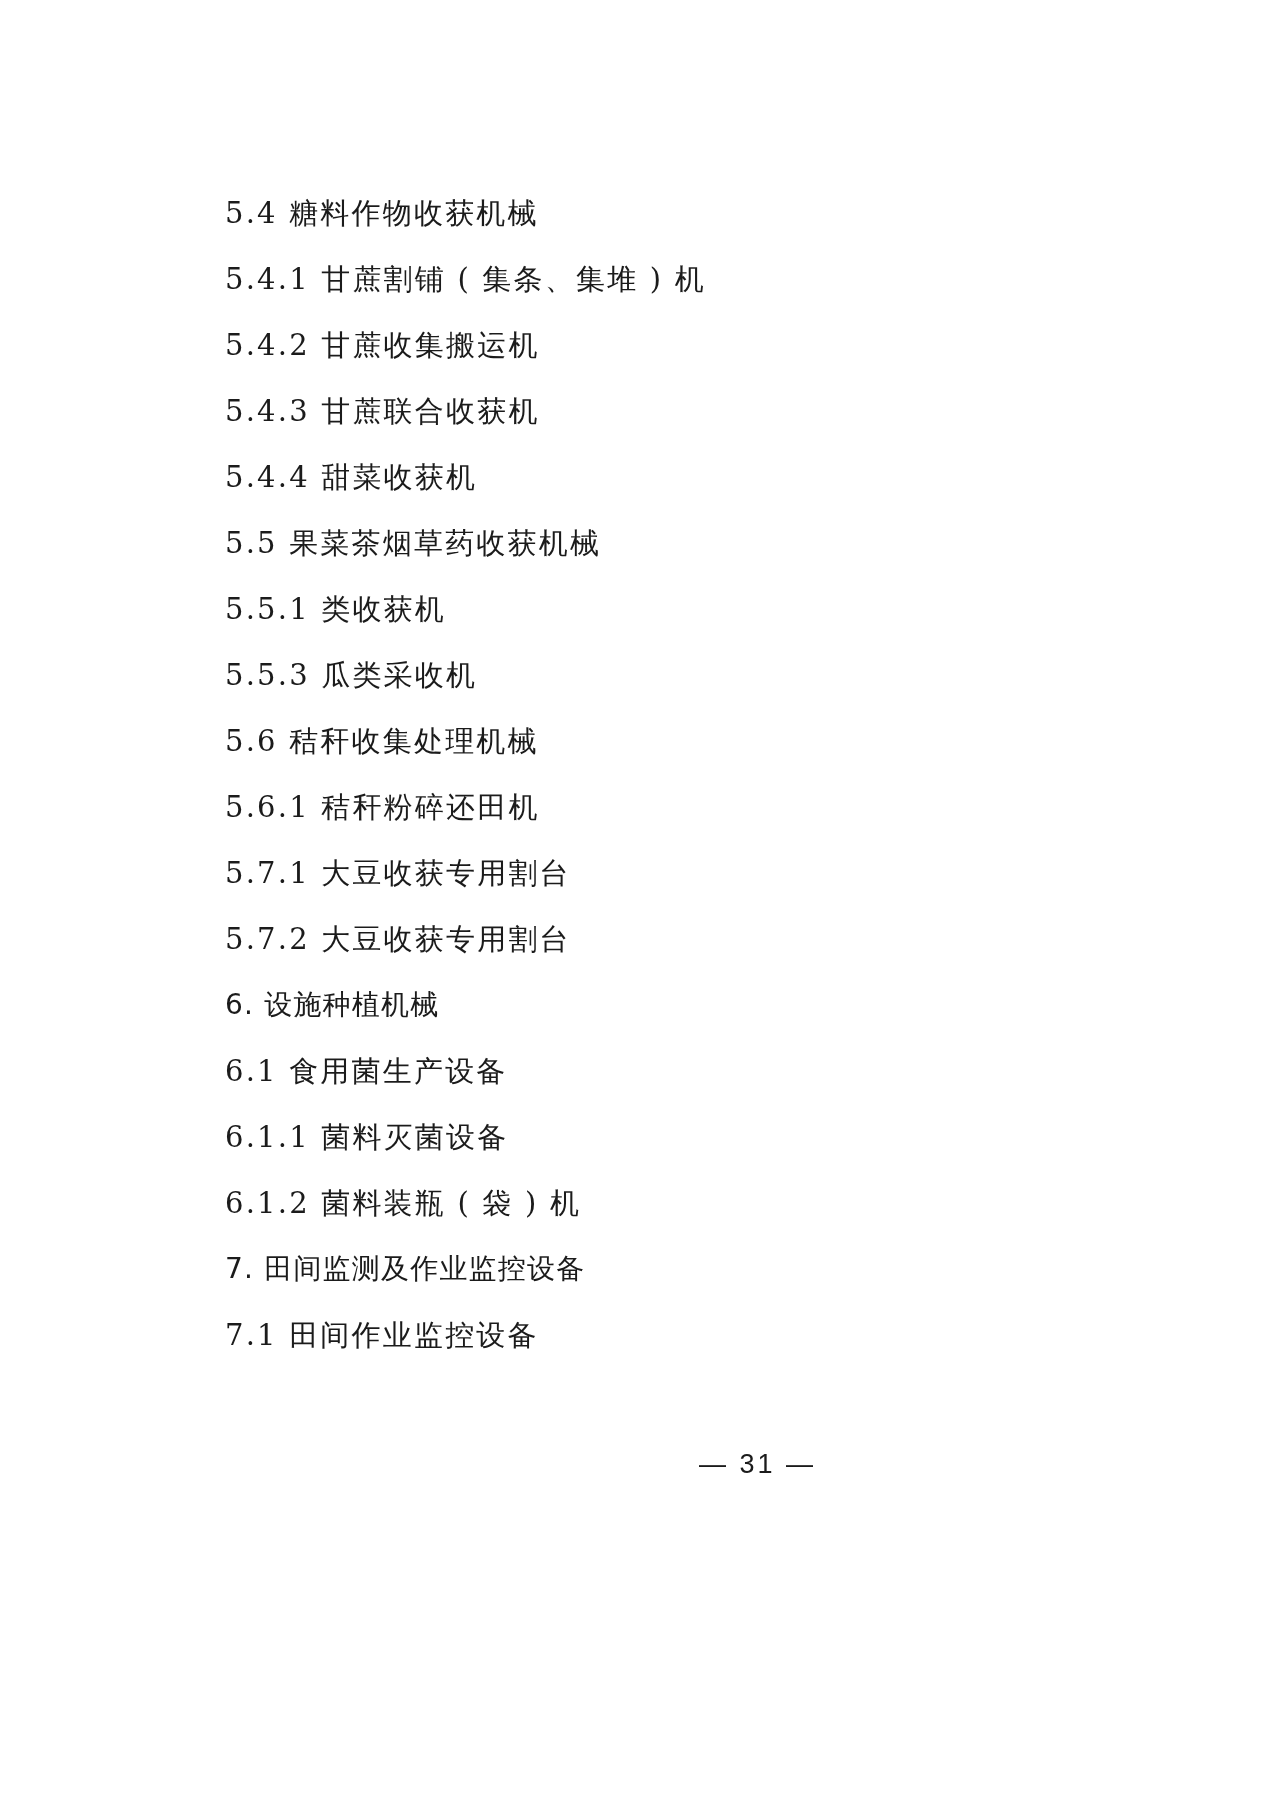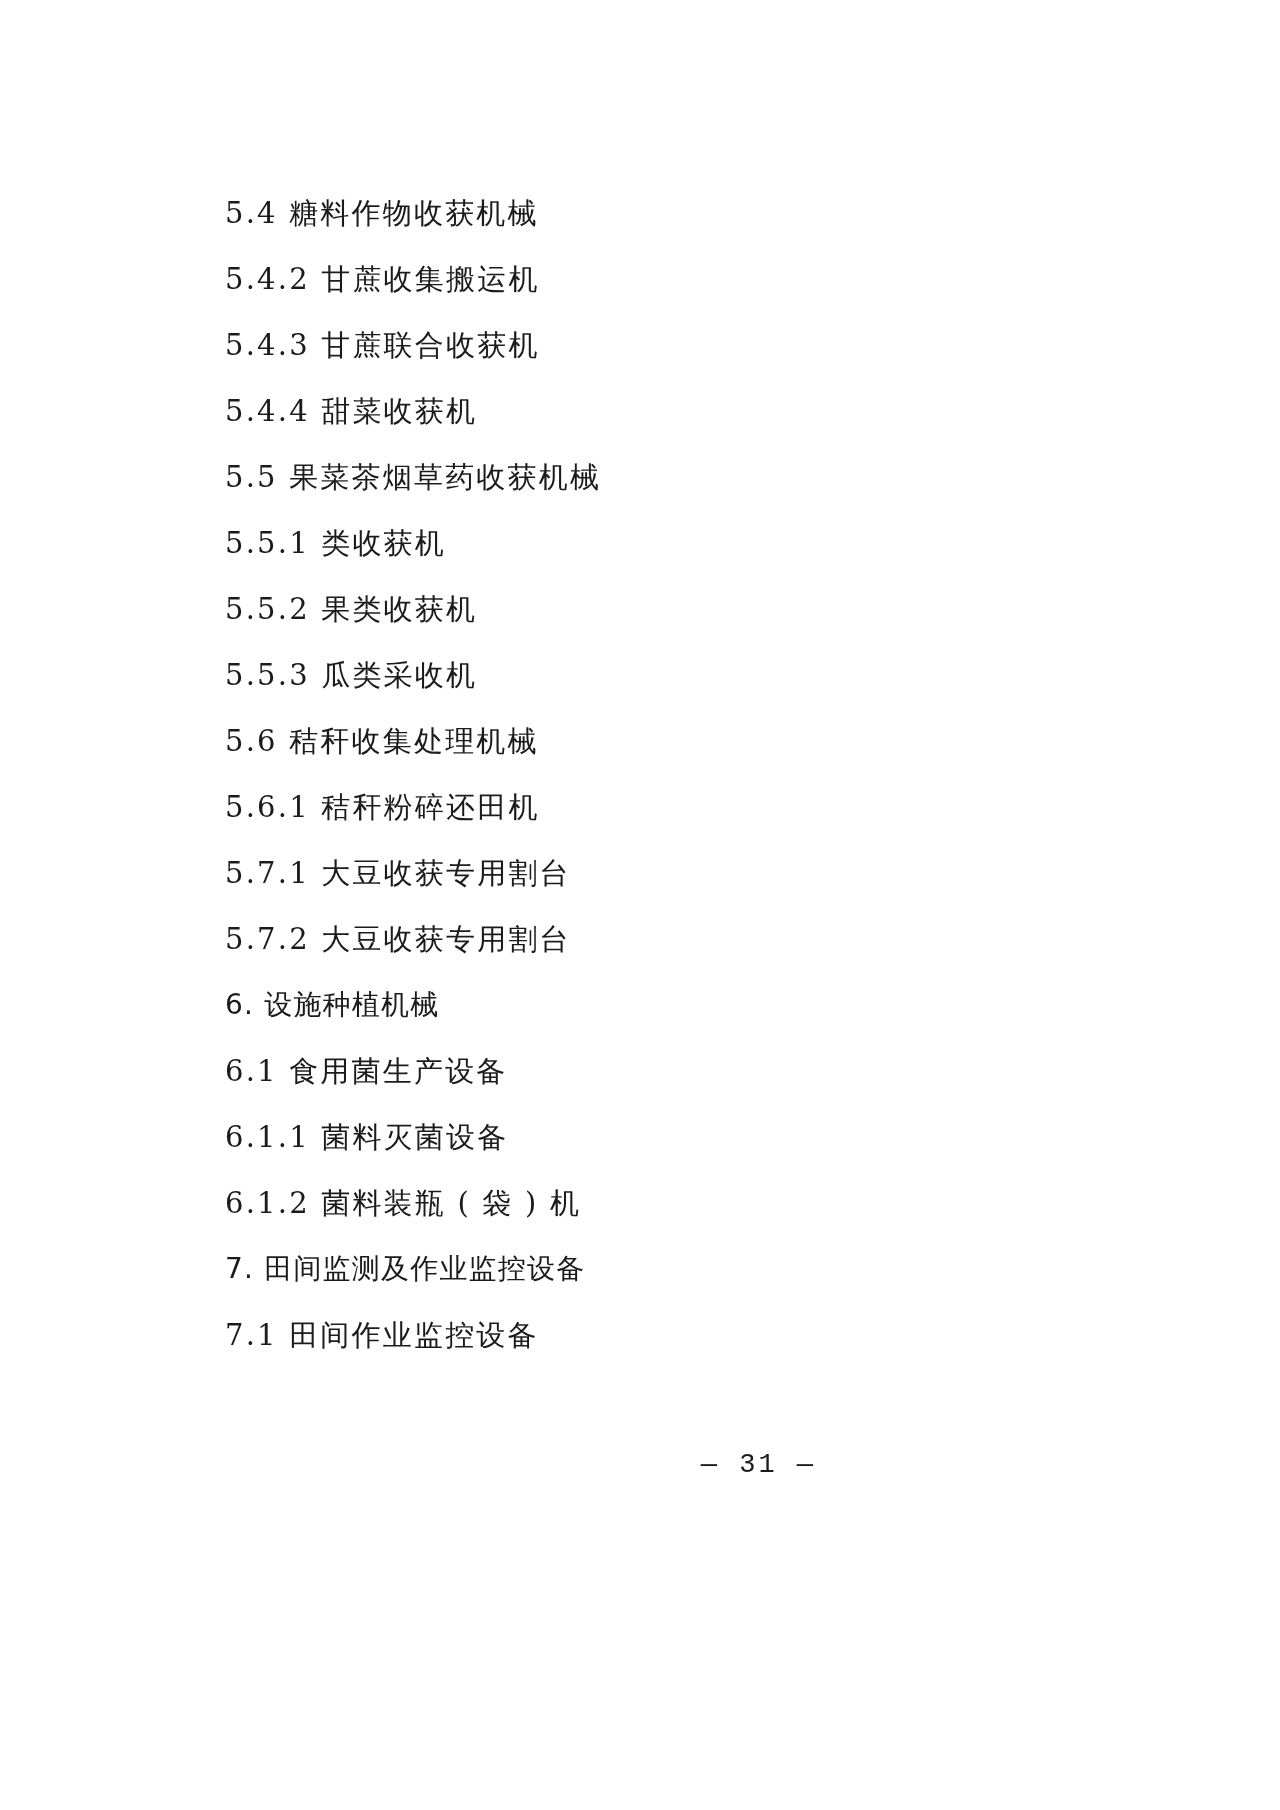--- a/index.html
+++ b/index.html
@@ -42,35 +42,35 @@
     font-family: "DejaVu Sans", "Liberation Sans", sans-serif;
     font-size: 28px;
   }
   .page-number {
     position: absolute;
     right: 212px;
     bottom: 330px;
     font-size: 27px;
     letter-spacing: 3px;
     color: #1b1b1b;
-    font-family: Liberation Mono, monospace;
+    font-family: Liberation Sans, sans-serif;
   }
 </style>
 </head>
 <body>
 
 <div class="page">
   <ul class="toc-list">
     <li class="toc-item">5.4 糖料作物收获机械</li>
+    <li class="toc-item">5.4.1 甘蔗割铺 ( 集条、集堆 ) 机</li>
     <li class="toc-item">5.4.2 甘蔗收集搬运机</li>
     <li class="toc-item">5.4.3 甘蔗联合收获机</li>
     <li class="toc-item">5.4.4 甜菜收获机</li>
     <li class="toc-item">5.5 果菜茶烟草药收获机械</li>
     <li class="toc-item">5.5.1 类收获机</li>
-    <li class="toc-item">5.5.2 果类收获机</li>
     <li class="toc-item">5.5.3 瓜类采收机</li>
     <li class="toc-item">5.6 秸秆收集处理机械</li>
     <li class="toc-item">5.6.1 秸秆粉碎还田机</li>
     <li class="toc-item">5.7.1 大豆收获专用割台</li>
     <li class="toc-item">5.7.2 大豆收获专用割台</li>
     <li class="toc-item level-head">6. 设施种植机械</li>
     <li class="toc-item">6.1 食用菌生产设备</li>
     <li class="toc-item">6.1.1 菌料灭菌设备</li>
     <li class="toc-item">6.1.2 菌料装瓶 ( 袋 ) 机</li>
     <li class="toc-item level-head">7. 田间监测及作业监控设备</li>

